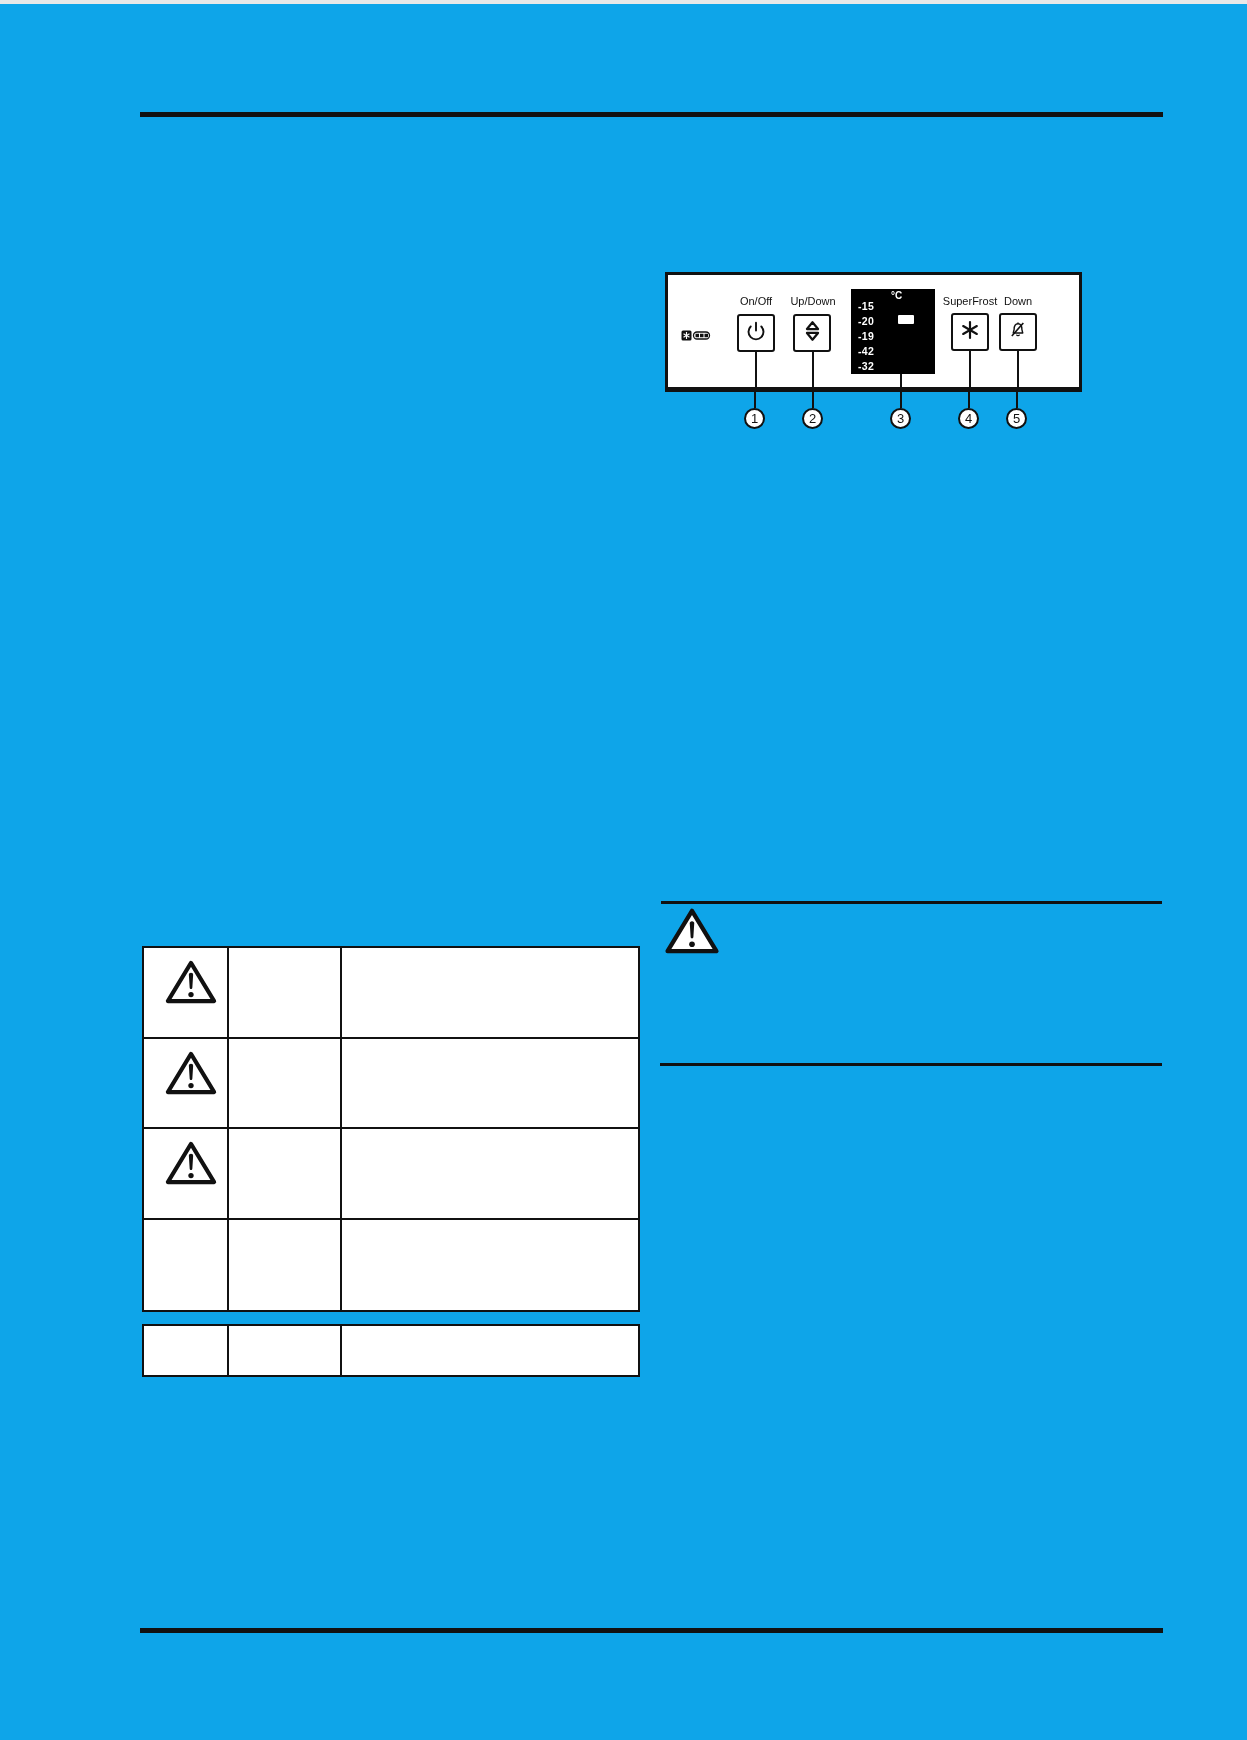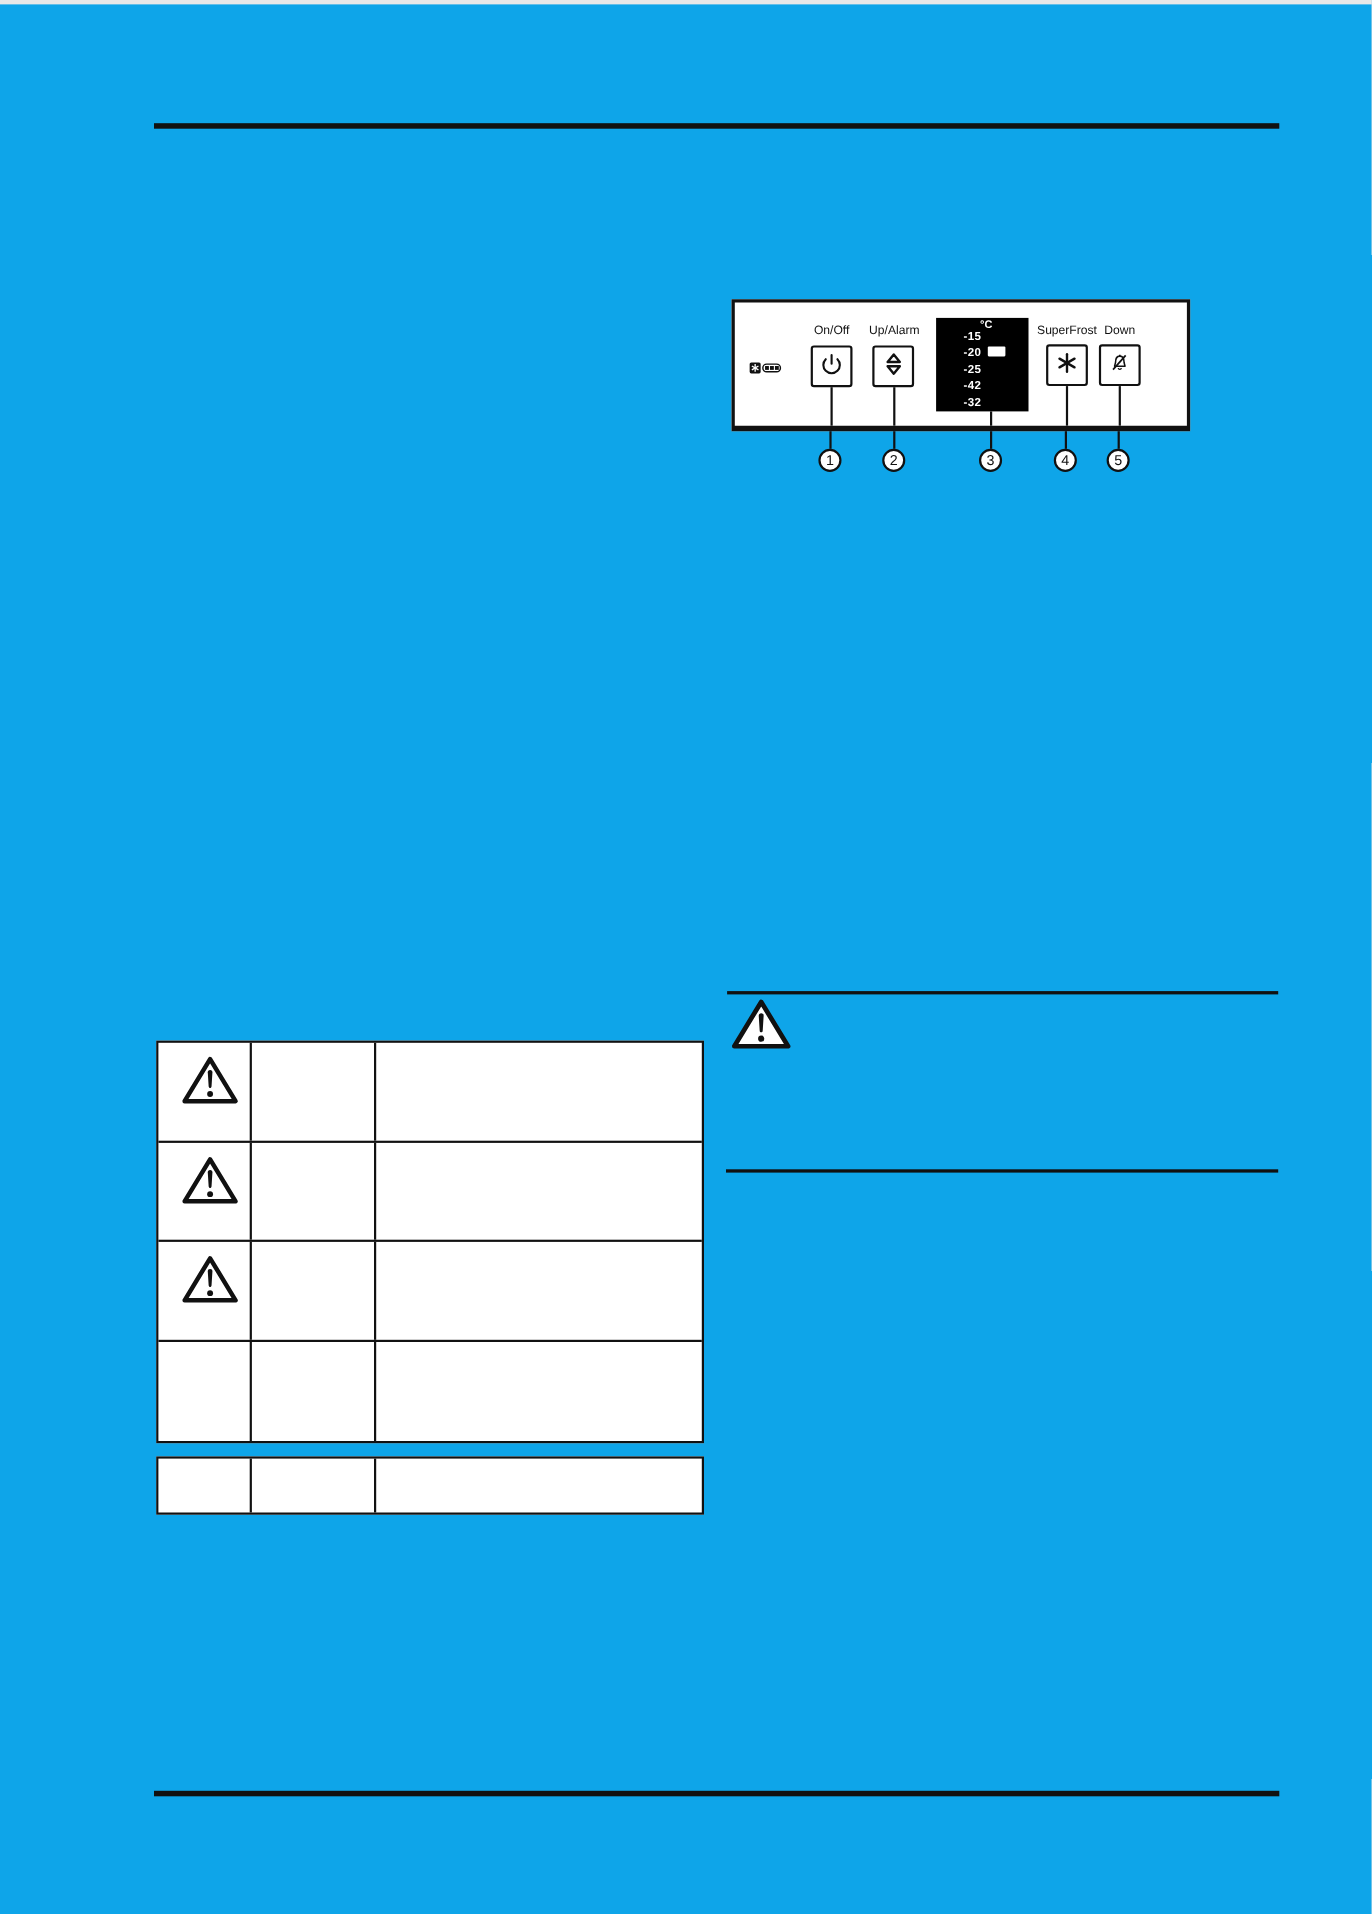--- a/index.html
+++ b/index.html
@@ -23,21 +23,21 @@
   .pbtn{
     position:absolute;top:39px;width:38px;height:38px;border:2px solid #111;
     border-radius:3px;background:#fff;box-sizing:border-box;
     display:flex;align-items:center;justify-content:center;
   }
   .lead{position:absolute;width:2px;background:#111;}
   .display{
     position:absolute;left:183px;top:14px;width:84px;height:85px;background:#000;
   }
   .display .unit{position:absolute;left:40px;top:1px;color:#fff;font-size:10px;font-weight:700;}
-  .scale{position:absolute;left:25px;top:10px;color:#fff;font-size:10.5px;font-weight:700;line-height:14.9px;letter-spacing:.3px;}
+  .scale{position:absolute;left:7px;top:10px;color:#fff;font-size:10.5px;font-weight:700;line-height:14.9px;letter-spacing:.3px;}
   .scale span{display:block;}
   .indicator{position:absolute;left:47px;top:26px;width:16px;height:9px;background:#fff;border-radius:1px;}
   .stub{position:absolute;width:2px;height:16px;top:388px;background:#111;}
   .callout{
     position:absolute;top:404px;width:21px;height:21px;border:2px solid #111;border-radius:50%;
     box-sizing:border-box;display:flex;align-items:center;justify-content:center;
     font-size:13px;font-weight:500;background:#fff;
   }
 
   
@@ -84,36 +84,36 @@
     <div class="plabel" style="left:88px;">On/Off</div>
     <div class="pbtn" style="left:69px;">
       <span>
         <svg width="20" height="20" viewBox="0 0 24 24">
           <path d="M18.36 6.64a9 9 0 1 1-12.73 0" fill="none" stroke="#111" stroke-width="2.3" stroke-linecap="round"></path>
           <line x1="12" y1="2" x2="12" y2="11.5" stroke="#111" stroke-width="2.3" stroke-linecap="round"></line>
         </svg>
       </span>
     </div>
 
-    <div class="plabel" style="left:145px;">Up/Alarm</div>
+    <div class="plabel" style="left:145px;">Up/Down</div>
     <div class="pbtn" style="left:125px;">
       <span>
         <svg width="19" height="22" viewBox="0 0 24 27">
           <path d="M12 2.5 L19 11 H5 Z" fill="#fff" stroke="#111" stroke-width="2.8" stroke-linejoin="round"></path>
           <path d="M12 24.5 L19 16 H5 Z" fill="#fff" stroke="#111" stroke-width="2.8" stroke-linejoin="round"></path>
         </svg>
       </span>
     </div>
 
     <div class="display">
       <span class="unit">°C</span>
       <div class="scale">
         <span>-15</span>
         <span>-20</span>
-        <span>-25</span>
+        <span>-19</span>
         <span>-42</span>
         <span>-32</span>
       </div>
       <div class="indicator"></div>
     </div>
 
     <div class="plabel" style="left:302px;">SuperFrost</div>
     <div class="pbtn" style="left:283px;top:38px;">
       <span>
         <svg width="20" height="20" viewBox="0 0 24 24">

